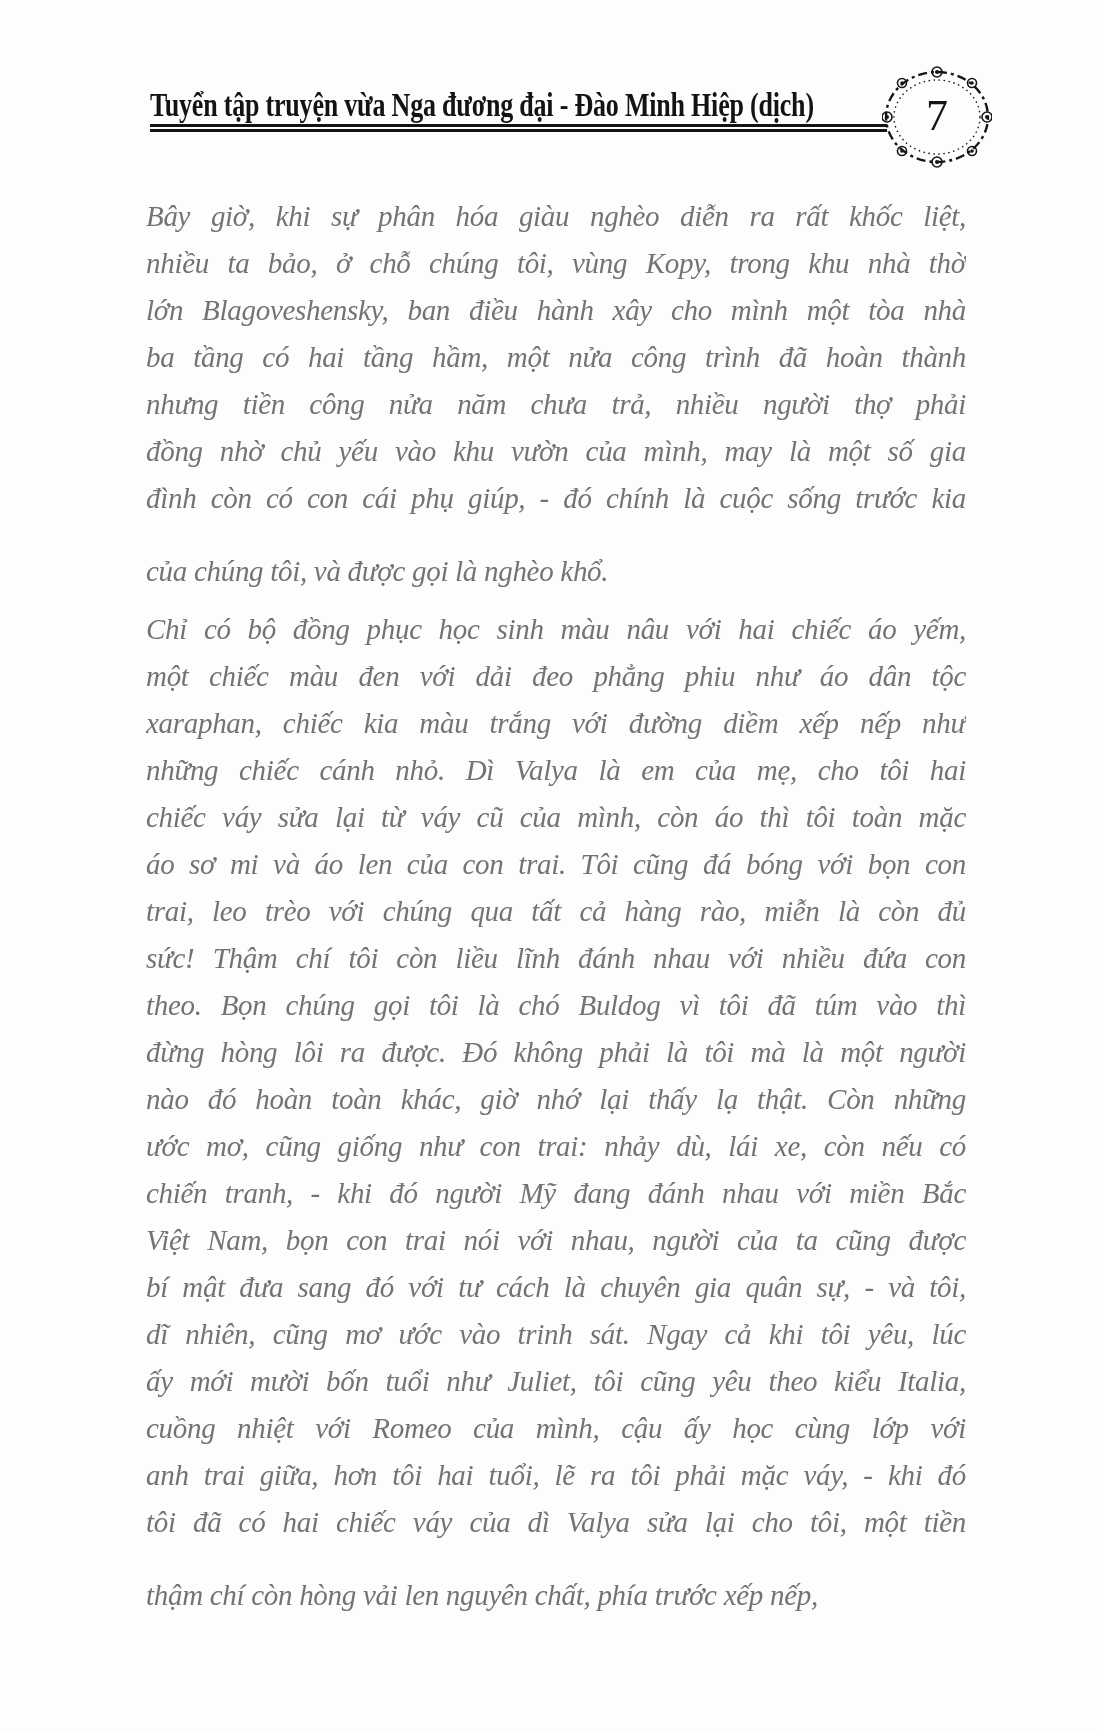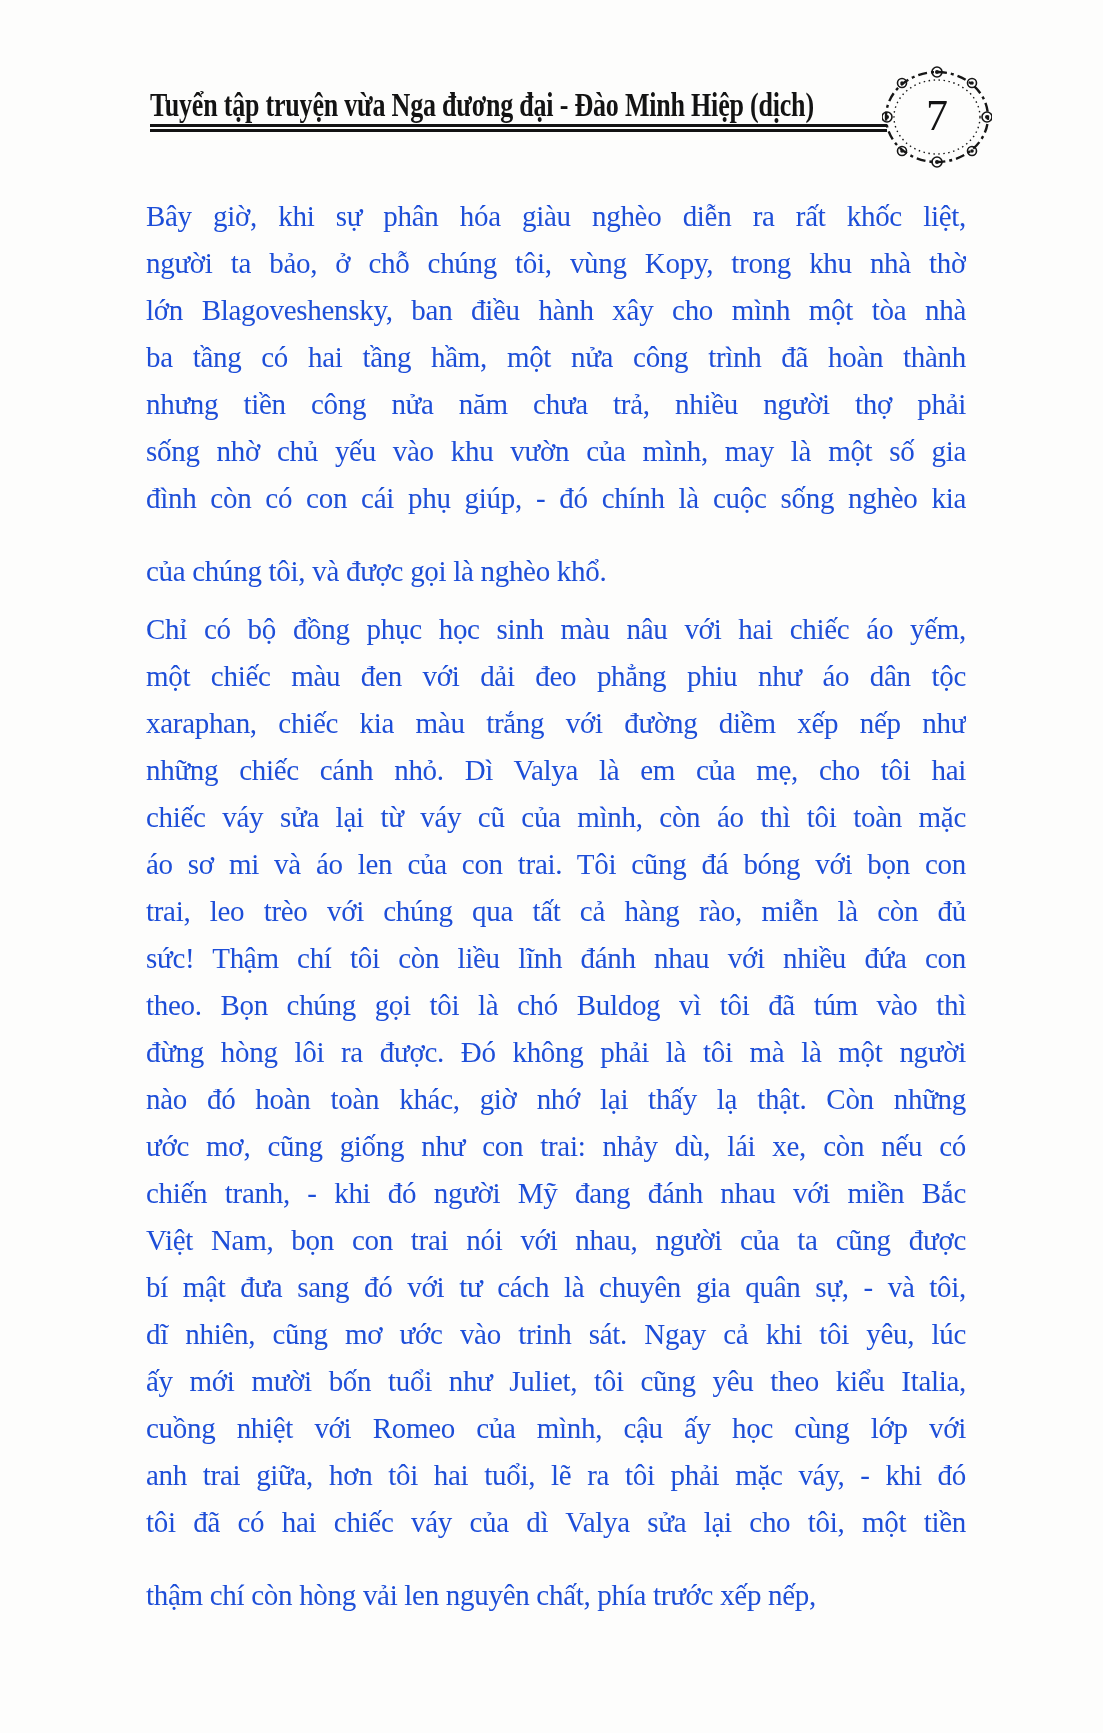--- a/index.html
+++ b/index.html
@@ -80,21 +80,22 @@
   .paragraph + .paragraph { margin-top: 11px; }
   .line {
     height: 47px;
     line-height: 47px;
     font-size: 29px;
     letter-spacing: -0.3px;
     text-align: justify;
     text-align-last: justify;
     overflow: hidden;
     white-space: normal;
-    color: #1d4ed8;
+    color: #737373;
+    font-style: italic;
   }
   .line.last {
     text-align-last: left;
     margin-top: 26px;
   }
   .line.first-indent {
     padding-left: 27px;
   }
 </style>
 </head>
@@ -133,26 +134,26 @@
           <circle cx="90" cy="85" r="1.8"></circle>
         </g>
       </svg>
       <span class="page-number">7</span>
     </div>
   </header>
 
   <main class="body-text" id="body-text">
       <div class="paragraph">
         <div class="line">Bây giờ, khi sự phân hóa giàu nghèo diễn ra rất khốc liệt,</div>
-        <div class="line">người ta bảo, ở chỗ chúng tôi, vùng Kopy, trong khu nhà thờ</div>
+        <div class="line">nhiều ta bảo, ở chỗ chúng tôi, vùng Kopy, trong khu nhà thờ</div>
         <div class="line">lớn Blagoveshensky, ban điều hành xây cho mình một tòa nhà</div>
         <div class="line">ba tầng có hai tầng hầm, một nửa công trình đã hoàn thành</div>
         <div class="line">nhưng tiền công nửa năm chưa trả, nhiều người thợ phải</div>
-        <div class="line">sống nhờ chủ yếu vào khu vườn của mình, may là một số gia</div>
-        <div class="line">đình còn có con cái phụ giúp, - đó chính là cuộc sống nghèo kia</div>
+        <div class="line">đồng nhờ chủ yếu vào khu vườn của mình, may là một số gia</div>
+        <div class="line">đình còn có con cái phụ giúp, - đó chính là cuộc sống trước kia</div>
         <div class="line last">của chúng tôi, và được gọi là nghèo khổ.</div>
       </div>
       <div class="paragraph">
         <div class="line">Chỉ có bộ đồng phục học sinh màu nâu với hai chiếc áo yếm,</div>
         <div class="line">một chiếc màu đen với dải đeo phẳng phiu như áo dân tộc</div>
         <div class="line">xaraphan, chiếc kia màu trắng với đường diềm xếp nếp như</div>
         <div class="line">những chiếc cánh nhỏ. Dì Valya là em của mẹ, cho tôi hai</div>
         <div class="line">chiếc váy sửa lại từ váy cũ của mình, còn áo thì tôi toàn mặc</div>
         <div class="line">áo sơ mi và áo len của con trai. Tôi cũng đá bóng với bọn con</div>
         <div class="line">trai, leo trèo với chúng qua tất cả hàng rào, miễn là còn đủ</div>

